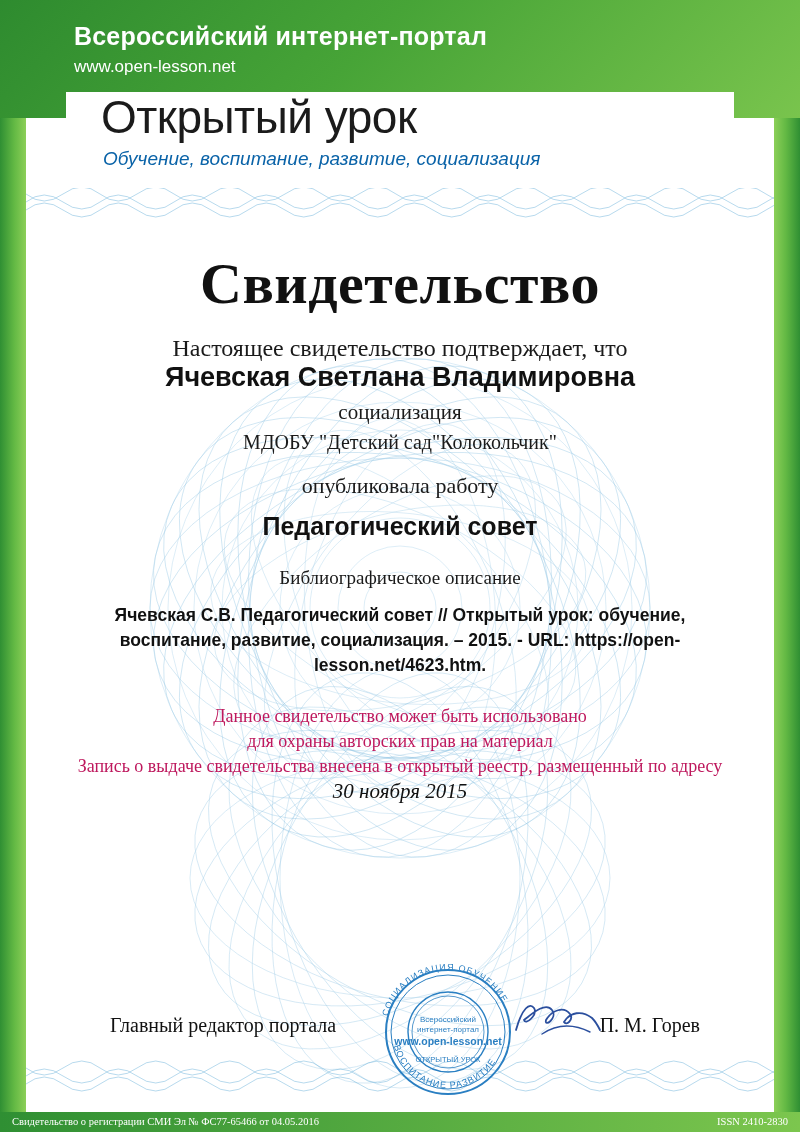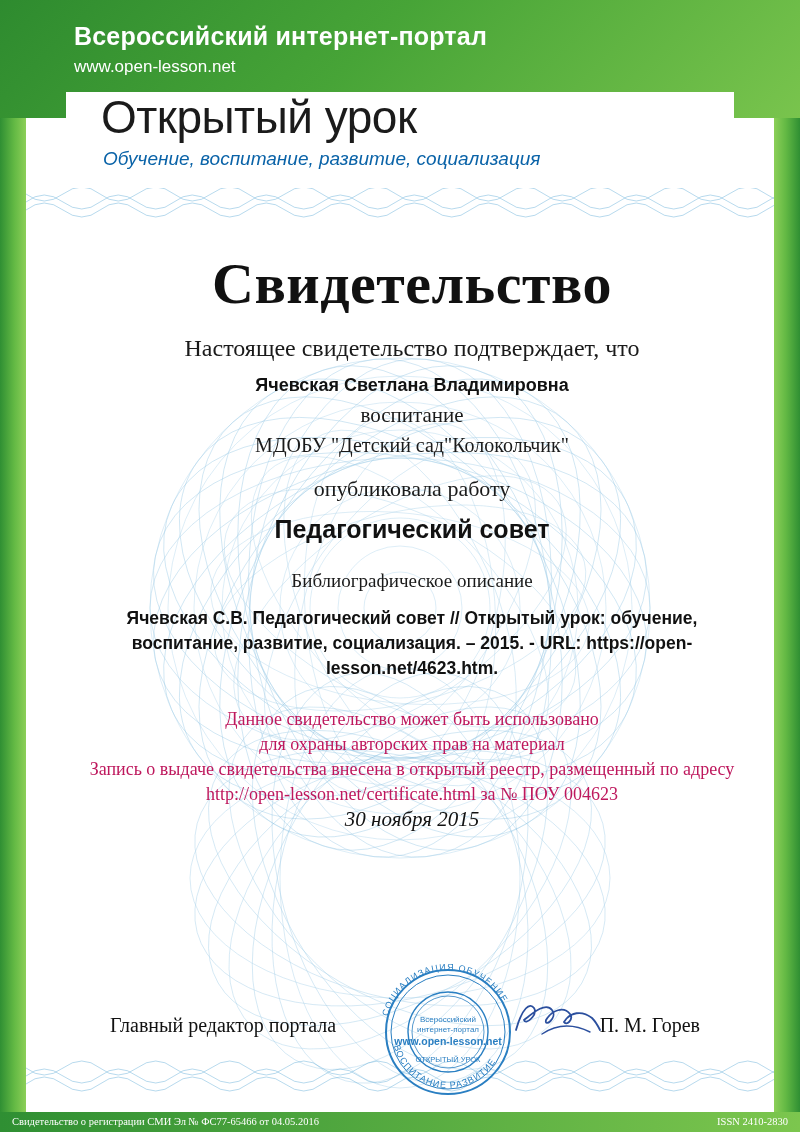--- a/index.html
+++ b/index.html
@@ -108,40 +108,38 @@
   .guilloche svg { display: block; }
 
   
   .content {
     position: absolute;
     left: 26px;
     top: 188px;
     width: 748px;
     height: 908px;
     text-align: center;
-    padding-left: 12px;
   }
   .cert-title {
     margin-top: 62px;
     font-family: "Liberation Serif", serif;
     font-weight: bold;
     font-size: 58px;
     color: #111111;
     letter-spacing: 0.5px;
   }
   .line-confirm {
     margin-top: 18px;
     font-size: 24px;
     color: #1a1a1a;
   }
   .person-name {
-    margin-top: 13px;
     font-family: "Liberation Sans", sans-serif;
     font-weight: bold;
-    font-size: 18px;
+    font-size: 27px;
     color: #111111;
   }
   .position {
     margin-top: 7px;
     font-size: 21px;
     color: #1a1a1a;
   }
   .organization {
     margin-top: 6px;
     font-size: 20px;
@@ -355,31 +353,30 @@
         <path d="M0,22 Q 18,8 37,22 T 74,22 T 111,22 T 148,22 T 185,22 T 222,22 T 259,22 T 296,22 T 333,22 T 370,22 T 407,22 T 444,22 T 481,22 T 518,22 T 555,22 T 592,22 T 629,22 T 666,22 T 703,22 T 740,22 T 777,22"></path>
         <path d="M0,6 Q 18,20 37,6 T 74,6 T 111,6 T 148,6 T 185,6 T 222,6 T 259,6 T 296,6 T 333,6 T 370,6 T 407,6 T 444,6 T 481,6 T 518,6 T 555,6 T 592,6 T 629,6 T 666,6 T 703,6 T 740,6 T 777,6"></path>
       </g>
     </svg>
   </div>
 
   <div class="content">
     <div class="cert-title">Свидетельство</div>
     <div class="line-confirm">Настоящее свидетельство подтверждает, что</div>
     <div class="person-name">Ячевская Светлана Владимировна</div>
-    <div class="position">воспитание</div>
+    <div class="position">социализация</div>
     <div class="organization">МДОБУ "Детский сад"Колокольчик"</div>
     <div class="published">опубликовала работу</div>
     <div class="work-title">Педагогический совет</div>
     <div class="biblio-label">Библиографическое описание</div>
     <div class="biblio-text">Ячевская С.В. Педагогический совет // Открытый урок: обучение, воспитание, развитие, социализация. – 2015. - URL: https://open-lesson.net/4623.htm.</div>
     <div class="note">
       <div>Данное свидетельство может быть использовано</div>
       <div>для охраны авторских прав на материал</div>
       <div>Запись о выдаче свидетельства внесена в открытый реестр, размещенный по адресу</div>
-      <div>http://open-lesson.net/certificate.html за № ПОУ 004623</div>
     </div>
     <div class="date">30 ноября 2015</div>
   </div>
 
   <div class="stamp">
     <svg width="160" height="160" viewBox="0 0 160 160" xmlns="http://www.w3.org/2000/svg">
       <defs>
         <path id="arcTop" d="M 18,80 A 62,62 0 0 1 142,80"></path>
         <path id="arcBottom" d="M 24,80 A 56,56 0 0 0 136,80"></path>
       </defs>

